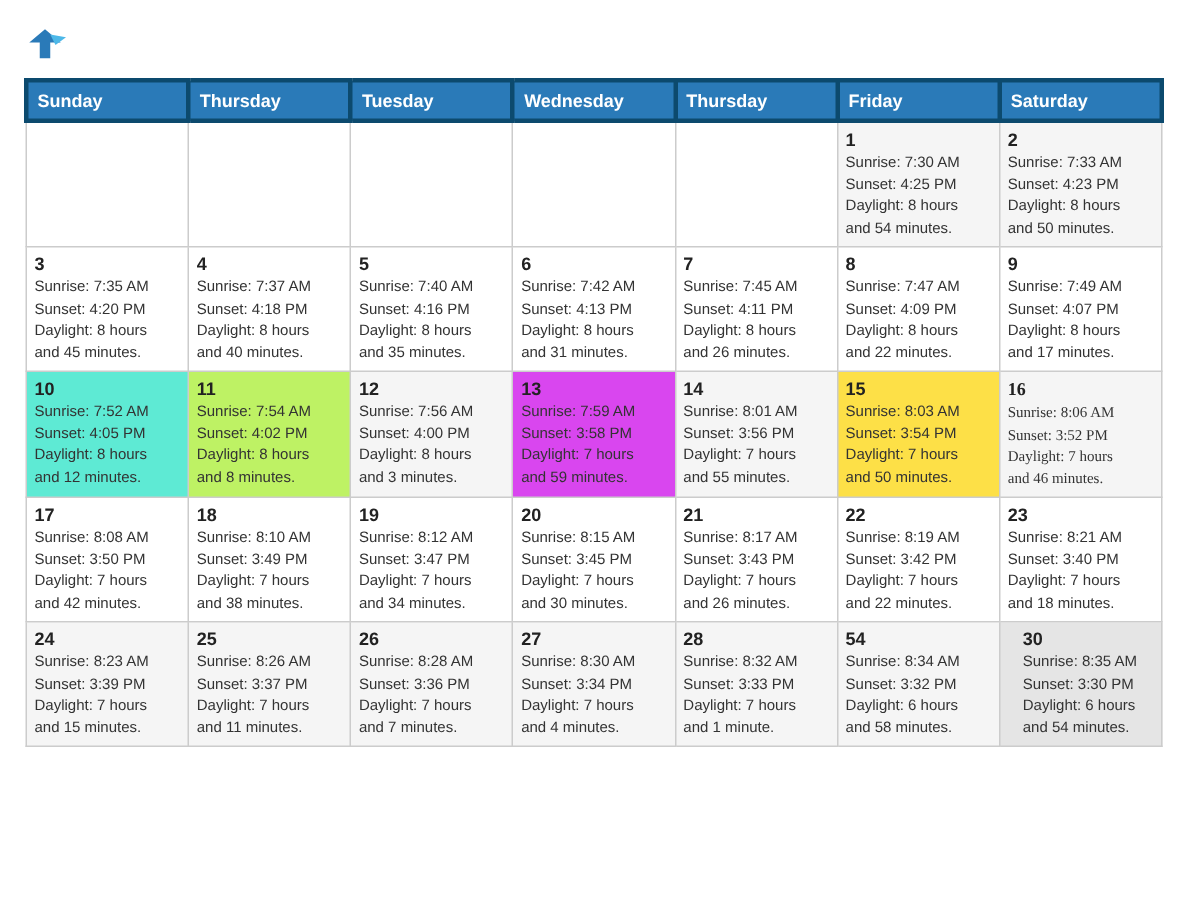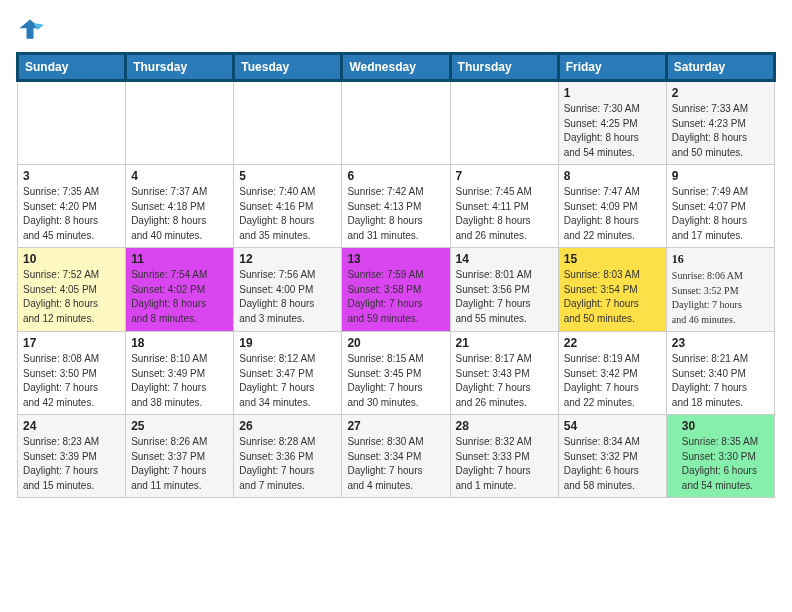--- a/index.html
+++ b/index.html
@@ -162,25 +162,25 @@
         <td>
           <span class="day-num">8</span>
           <div class="day-info">Sunrise: 7:47 AM<br>Sunset: 4:09 PM<br>Daylight: 8 hours<br>and 22 minutes.</div>
         </td>
         <td>
           <span class="day-num">9</span>
           <div class="day-info">Sunrise: 7:49 AM<br>Sunset: 4:07 PM<br>Daylight: 8 hours<br>and 17 minutes.</div>
         </td>
       </tr>
       <tr>
-        <td style="background: #fef9c3;">
+        <td style="background: #5eead4;">
           <span class="day-num">10</span>
           <div class="day-info">Sunrise: 7:52 AM<br>Sunset: 4:05 PM<br>Daylight: 8 hours<br>and 12 minutes.</div>
         </td>
-        <td style="background: #d946ef;">
+        <td style="background: #bef264;">
           <span class="day-num">11</span>
           <div class="day-info">Sunrise: 7:54 AM<br>Sunset: 4:02 PM<br>Daylight: 8 hours<br>and 8 minutes.</div>
         </td>
         <td style="background: rgb(245, 245, 245);">
           <span class="day-num">12</span>
           <div class="day-info">Sunrise: 7:56 AM<br>Sunset: 4:00 PM<br>Daylight: 8 hours<br>and 3 minutes.</div>
         </td>
         <td style="background: #d946ef;">
           <span class="day-num">13</span>
           <div class="day-info">Sunrise: 7:59 AM<br>Sunset: 3:58 PM<br>Daylight: 7 hours<br>and 59 minutes.</div>
@@ -246,19 +246,19 @@
           <div class="day-info">Sunrise: 8:30 AM<br>Sunset: 3:34 PM<br>Daylight: 7 hours<br>and 4 minutes.</div>
         </td>
         <td style="background: rgb(245, 245, 245);">
           <span class="day-num">28</span>
           <div class="day-info">Sunrise: 8:32 AM<br>Sunset: 3:33 PM<br>Daylight: 7 hours<br>and 1 minute.</div>
         </td>
         <td style="background: rgb(245, 245, 245);">
           <span class="day-num">54</span>
           <div class="day-info">Sunrise: 8:34 AM<br>Sunset: 3:32 PM<br>Daylight: 6 hours<br>and 58 minutes.</div>
         </td>
-        <td style="background: #86efac; padding-left: 15px;">
+        <td style="background: #e5e5e5; padding-left: 15px;">
           <span class="day-num">30</span>
           <div class="day-info">Sunrise: 8:35 AM<br>Sunset: 3:30 PM<br>Daylight: 6 hours<br>and 54 minutes.</div>
         </td>
       </tr>
     </tbody>
 </table>
 
 </body></html>

